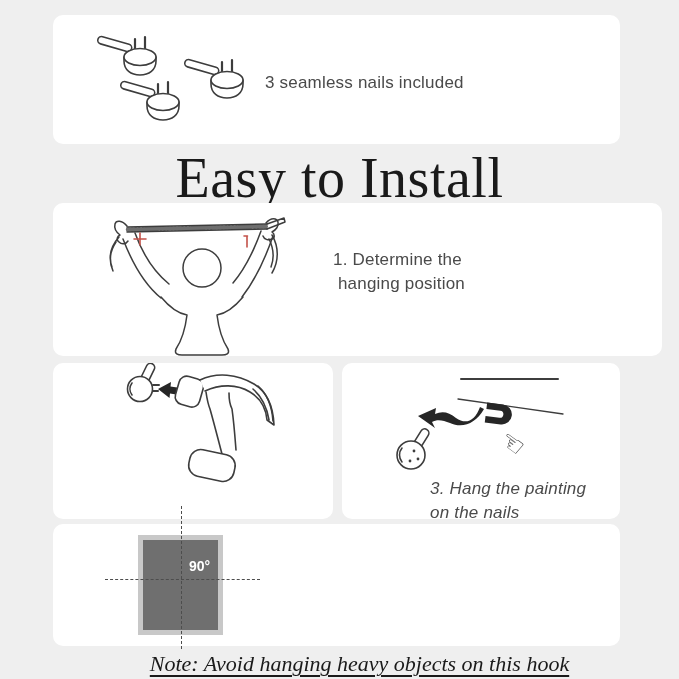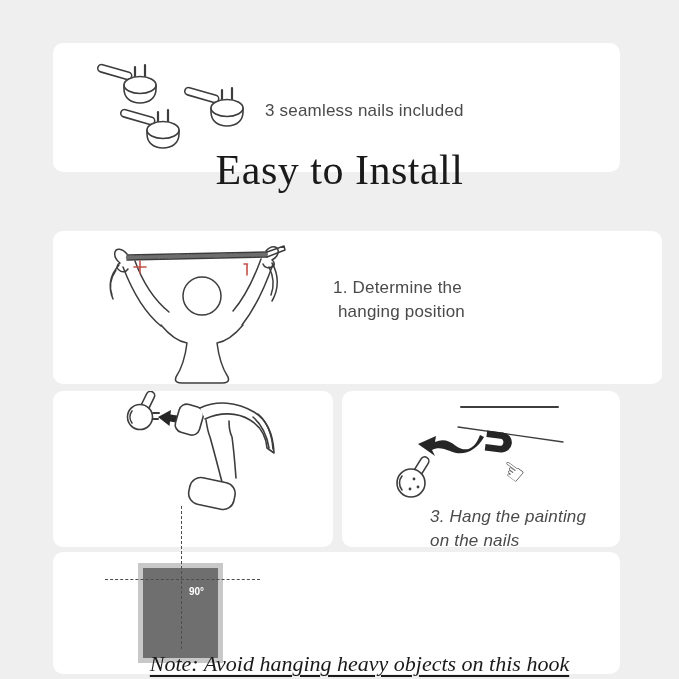--- a/index.html
+++ b/index.html
@@ -3,46 +3,46 @@
 <meta charset="utf-8">
 <style>
   :root{
     --page_bg:#efefef; --card_bg:#ffffff; --body_text:#4a4a4a; --heading_text:#1a1a1a;
     --line_art:#3d3d3d; --solid_ink:#262626; --marker_red:#c35149;
     --frame_outer_gray:#c8c8c8; --frame_inner_gray:#6f6f6f; --angle_text:#ffffff;
   }
   *{margin:0;padding:0;box-sizing:border-box;}
   html,body{width:679px;height:679px;overflow:hidden;}
   body{background:var(--page_bg);font-family:"Liberation Sans",sans-serif;position:relative;}
-  .card{position:absolute;background:var(--card_bg);border-radius:10px;margin-top:28px;}
+  .card{position:absolute;background:var(--card_bg);border-radius:10px;}
   #cardA{left:53px;top:15px;width:567px;height:129px;}
   #cardB{left:53px;top:203px;width:609px;height:153px;}
   #cardC{left:53px;top:363px;width:280px;height:156px;}
   #cardD{left:342px;top:363px;width:278px;height:156px;}
   #cardE{left:53px;top:524px;width:567px;height:122px;}
   .txt{position:absolute;color:var(--body_text);font-size:17px;line-height:24px;letter-spacing:.2px;}
   .pre{white-space:pre-wrap;}
   #includedText{left:212px;top:56px;}
   #step1Text{left:280px;top:45px;}
   #step2Text{left:0;top:120px;width:100%;text-align:center;padding-left:14px;}
   #step3Text{left:88px;top:114px;font-style:italic;}
   #step4Text{left:230px;top:46px;}
   #pageTitle{position:absolute;top:146px;left:0;width:679px;text-align:center;
-    font-family:"Liberation Serif",serif;font-weight:400;font-size:42px;color:var(--heading_text);letter-spacing:.5px;}
+    font-family:"Liberation Serif",serif;font-weight:400;font-size:56px;color:var(--heading_text);letter-spacing:.5px;}
   #note{position:absolute;top:651px;left:0;width:679px;text-align:center;padding-left:40px;
     font-family:"Liberation Serif",serif;font-size:22px;color:var(--heading_text);
     text-decoration:underline;text-underline-offset:4px;text-decoration-thickness:1.5px;font-style:italic;}
   svg{position:absolute;display:block;}
   #nailsTrioIcon{left:40px;top:14px;}
   #personIcon{left:28px;top:4px;}
   #hammerIcon{left:50px;top:0px;}
   #hangIcon{left:38px;top:6px;}
   .frame-outer{position:absolute;left:85px;top:11px;width:85px;height:100px;background:var(--frame_outer_gray);}
   .frame-inner{position:absolute;left:5px;top:5px;width:75px;height:90px;background:var(--frame_inner_gray);}
-  #angleLabel{position:absolute;left:46px;top:18px;color:var(--angle_text);font-size:10px;font-weight:bold;}
+  #angleLabel{position:absolute;left:46px;top:18px;color:var(--angle_text);font-size:14px;font-weight:bold;}
   #dashV{position:absolute;left:181px;top:506px;width:0;height:143px;border-left:1.5px dashed #4d4d4d;z-index:5;}
   #dashH{position:absolute;left:105px;top:579px;width:155px;height:0;border-top:1.5px dashed #4d4d4d;z-index:5;}
 </style>
 </head>
 <body>
 
 <div>
 
   <section class="card" id="cardA">
     <svg id="nailsTrioIcon" width="235" height="115" viewBox="0 0 235 115">

